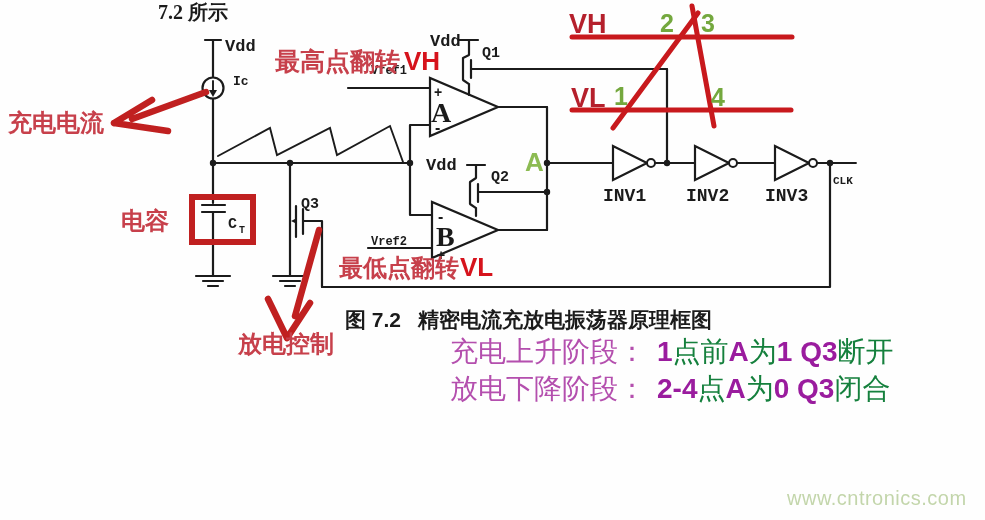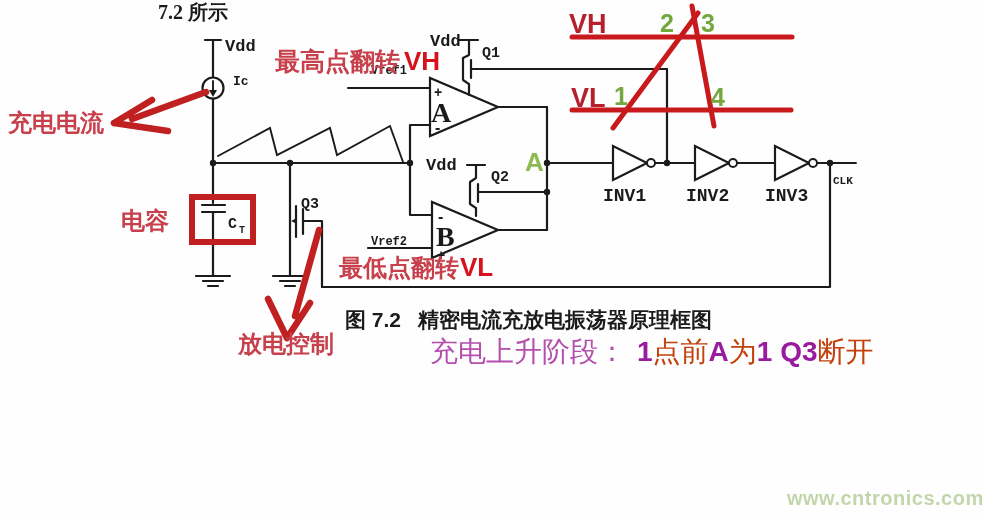--- a/index.html
+++ b/index.html
@@ -15,26 +15,26 @@
   .darkred{fill:#b5202c;font-weight:bold;}
   .greentxt{fill:#74a83e;font-weight:bold;}
   .wire{stroke:#1b1b1b;stroke-width:2.2;fill:none;stroke-linecap:round;}
   .thin{stroke:#1b1b1b;stroke-width:1.9;fill:none;stroke-linecap:round;}
   .tri{stroke:#1b1b1b;stroke-width:2.2;fill:#ffffff;}
   .redline{stroke:#c8191d;stroke-width:5;fill:none;stroke-linecap:round;}
   .redarrow{stroke:#c02020;stroke-width:6.5;fill:none;stroke-linecap:round;}
   .jct{fill:#1b1b1b;}
   
   #notes{position:absolute;left:430px;top:333px;z-index:4;}
-  .note-row{display:flex;line-height:37px;font-size:28px;white-space:nowrap;}
+  .note-row{display:flex;line-height:37px;font-size:28px;white-space:nowrap;margin-left:20px;}
   .note-label{display:inline-block;min-width:207px;color:#b44fae;}
-  .seg-reg{color:#c2410c;}
+  .seg-reg{color:#15803d;}
   .seg-bold{color:#9a1c9e;font-weight:bold;}
   #watermark{position:absolute;left:787px;top:487px;z-index:5;color:#b9cf9d;
-             font-size:20px;letter-spacing:.5px;opacity:.85;font-weight:bold;}
+             font-size:20px;letter-spacing:.5px;opacity:.85;}
 </style>
 </head>
 <body>
 
 <div id="stage">
 
   <svg width="985" height="520" viewBox="0 0 985 520">
 
     <g>
       <path class="wire" d="M205,40 H221 M213,40 V78"></path>
@@ -180,16 +180,20 @@
     <text class="serifb" font-size="20" x="158" y="19">7.2 所示</text>
     <text class="sansb" font-size="21" fill="#1b1b1b" x="345" y="327">图 7.2</text>
     <text class="sansb" font-size="21" fill="#1b1b1b" x="418" y="327">精密电流充放电振荡器原理框图</text>
   </svg>
 
   <div id="notes">
     <div class="note-row">
         <span class="note-label">充电上升阶段：</span>
         <span class="note-content"><span class="seg-bold">1</span><span class="seg-reg">点前</span><span class="seg-bold">A</span><span class="seg-reg">为</span><span class="seg-bold">1 Q3</span><span class="seg-reg">断开</span></span>
       </div>
+    <div class="note-row">
+        <span class="note-label">放电下降阶段：</span>
+        <span class="note-content"><span class="seg-bold">2-4</span><span class="seg-reg">点</span><span class="seg-bold">A</span><span class="seg-reg">为</span><span class="seg-bold">0 Q3</span><span class="seg-reg">闭合</span></span>
+      </div>
   </div>
 
   <div id="watermark">www.cntronics.com</div>
 </div>
 
 </body></html>

